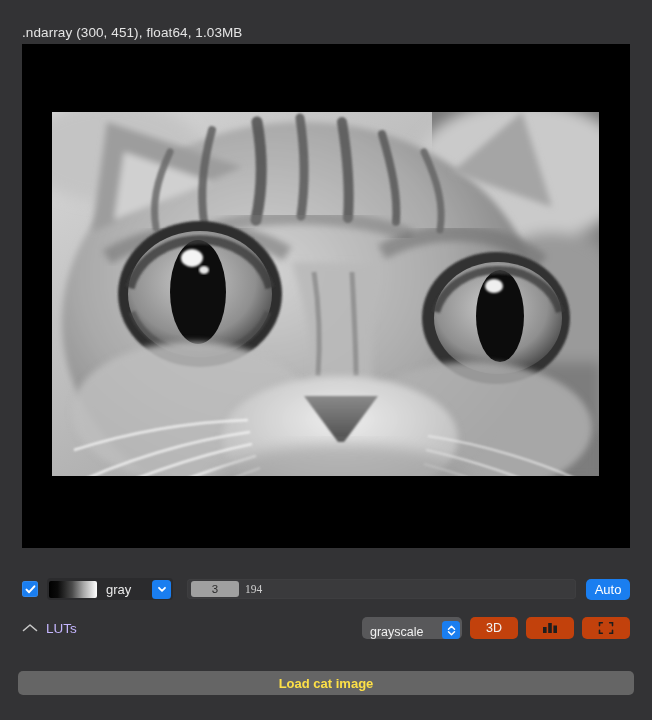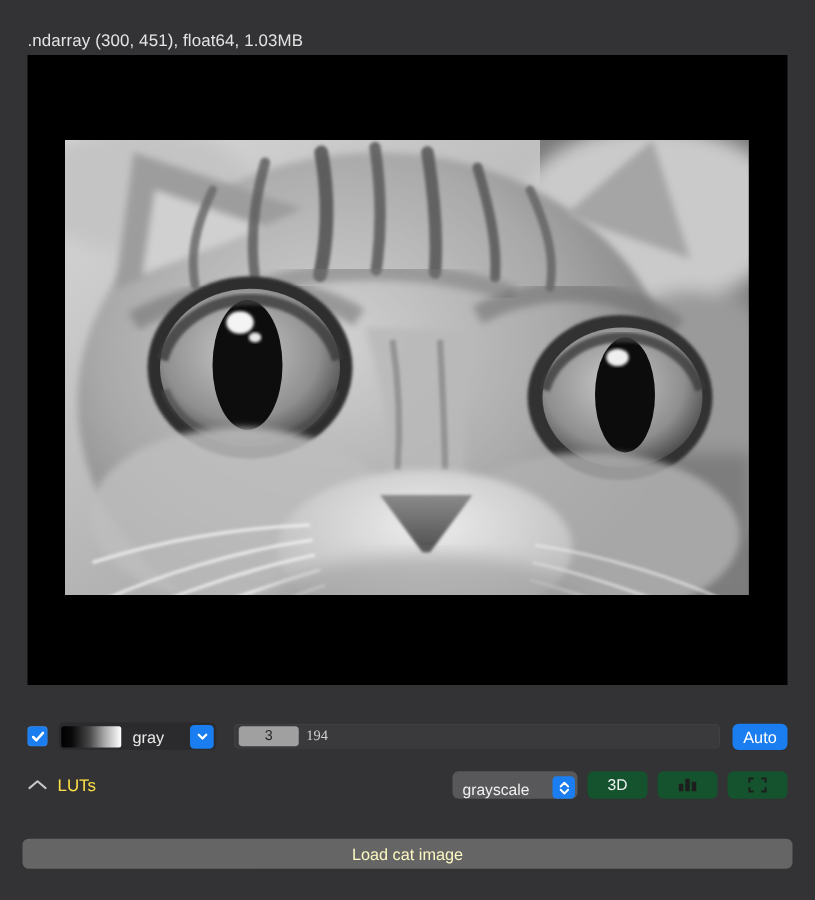--- a/index.html
+++ b/index.html
@@ -199,21 +199,21 @@
     align-items: center;
   }
   .luts-toggle {
     display: flex;
     align-items: center;
     gap: 8px;
     cursor: pointer;
   }
   .luts-label {
     font-size: 13.5px;
-    color: #fde047;
+    color: #c4b5fd;
   }
   .spacer { flex: 1 1 auto; }
 
   .select {
     width: 100px;
     height: 22px;
     background: #58585a;
     border-radius: 5px;
     display: flex;
     align-items: flex-end;
@@ -237,21 +237,21 @@
     display: flex;
     align-items: center;
     justify-content: center;
     flex: 0 0 auto;
   }
 
   .tool-btn {
     margin-left: 8px;
     width: 48px;
     height: 22px;
-    background: #14532d;
+    background: #c2410c;
     border-radius: 5px;
     display: flex;
     align-items: center;
     justify-content: center;
     flex: 0 0 auto;
     border: none;
     padding: 0;
     cursor: pointer;
   }
   .tool-btn-label {
@@ -276,22 +276,23 @@
     border-radius: 5px;
     border: none;
     padding: 0;
     display: flex;
     align-items: center;
     justify-content: center;
     cursor: pointer;
   }
   .load-btn-label {
     font-size: 13px;
-    color: #fef9c3;
+    color: #fde047;
     white-space: nowrap;
+    font-weight: bold;
   }
 </style>
 </head>
 <body>
 
 <div id="app">
 
   <div class="header">
     <span class="header-title">.ndarray (300, 451), float64, 1.03MB</span>
   </div>

